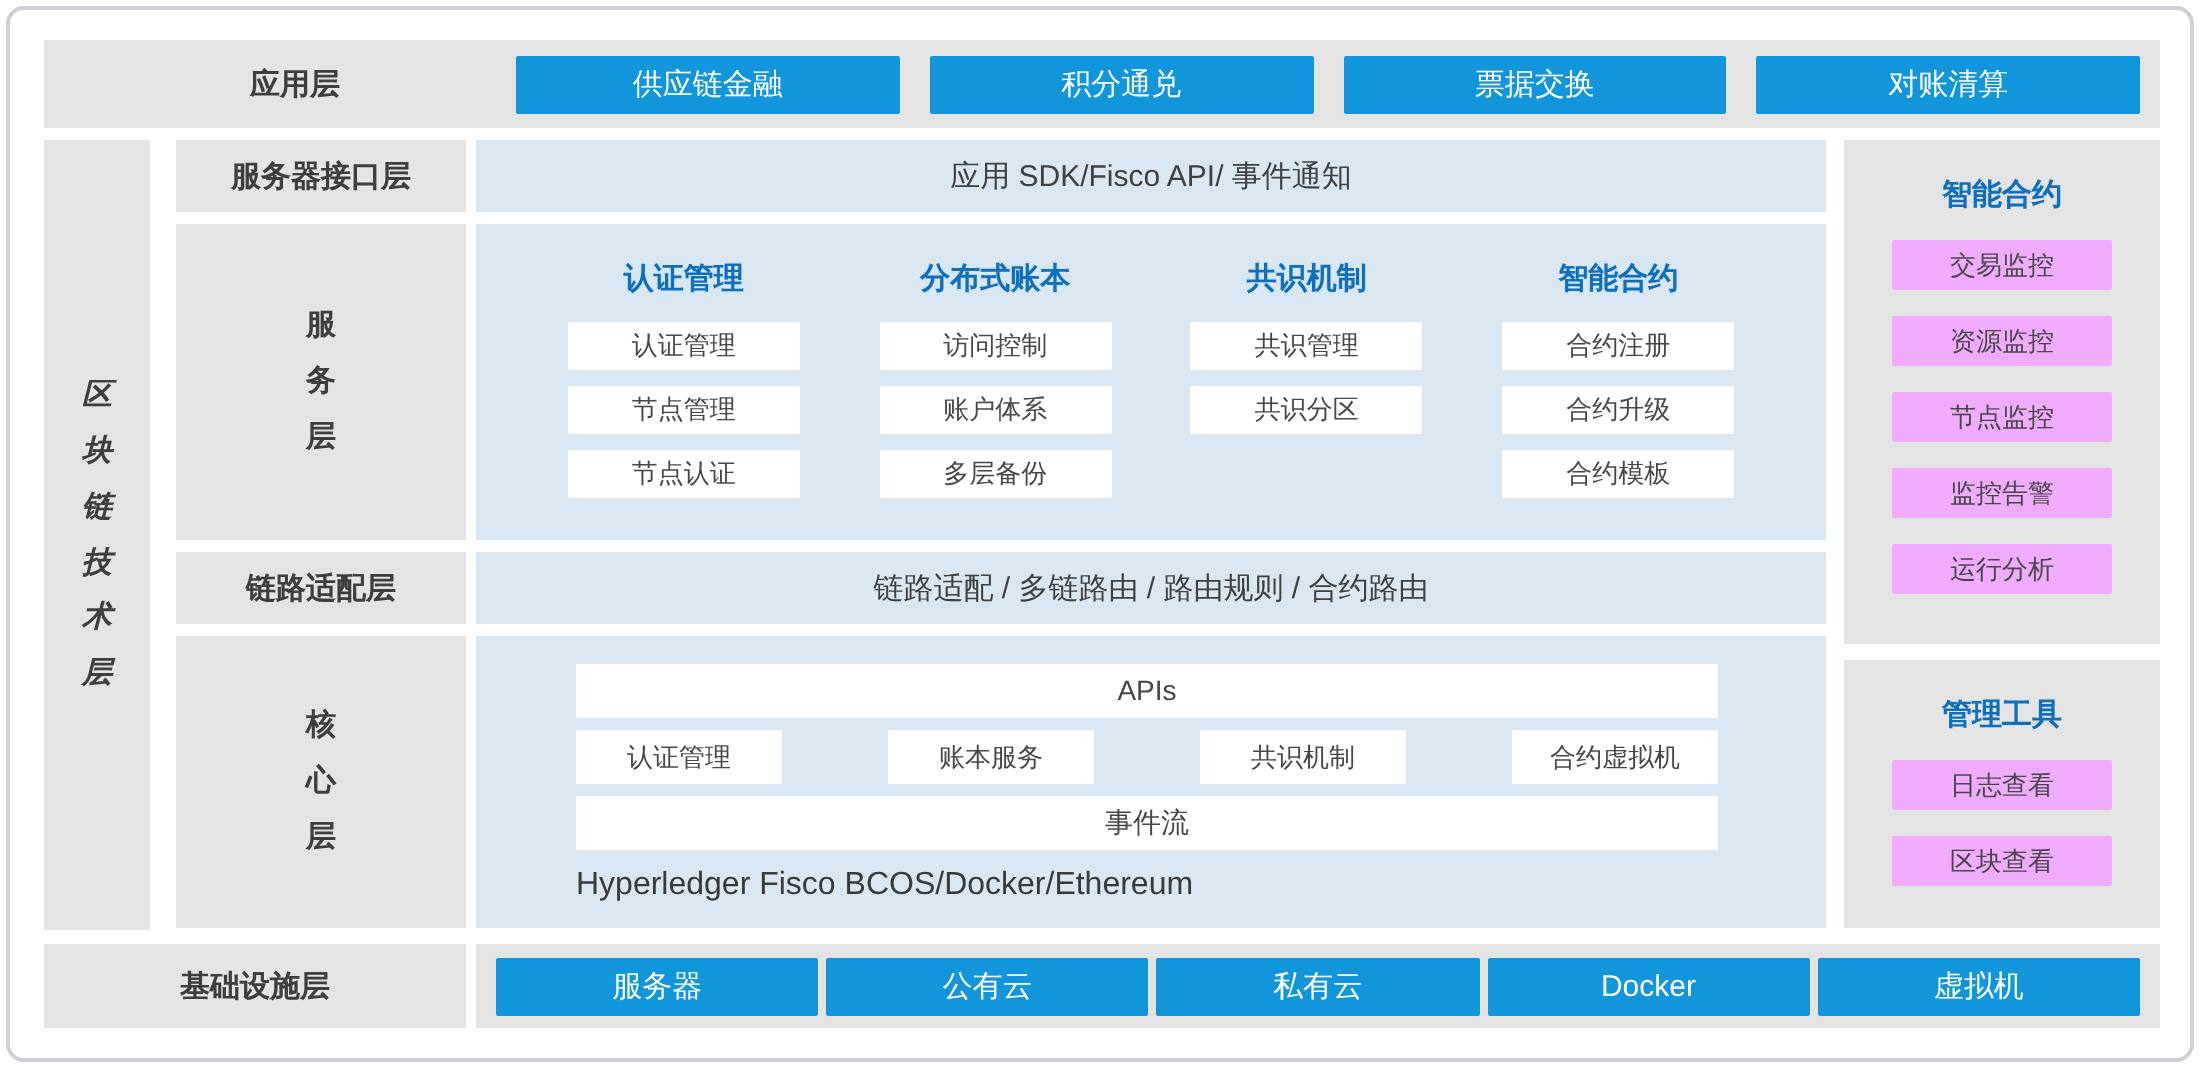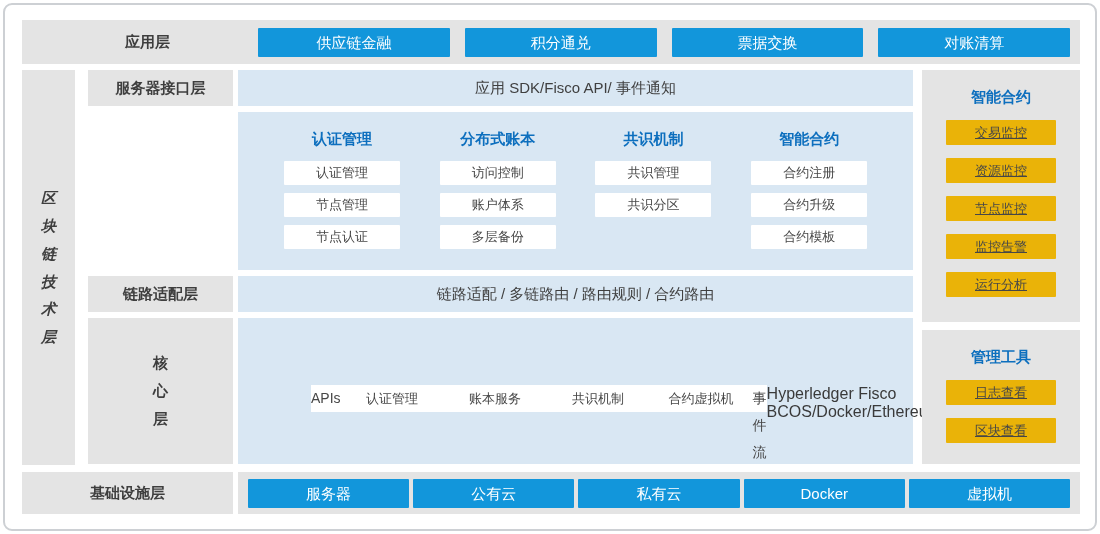--- a/index.html
+++ b/index.html
@@ -34,36 +34,36 @@
     display:flex;align-items:center;justify-content:center;
     font-size:15px;color:#3f3f3f;
   }
   .svc-panel{display:flex;padding:12px 26px 0 26px;}
   .svc-col{flex:1;display:flex;flex-direction:column;align-items:center;}
   .col-header{font-size:15px;font-weight:700;color:#0d6fbe;margin:6px 0 12px 0;}
   .chip{
     width:116px;height:24px;line-height:24px;background:#ffffff;text-align:center;
     font-size:13px;color:#474747;margin-bottom:8px;border-radius:1px;
   }
-  .core-panel{display:flex;flex-direction:row;align-items:center;padding:14px 54px 0 73px;}
+  .core-panel{display:flex;flex-direction:column;align-items:flex-start;padding:14px 54px 0 50px;}
   .core-bar{
     width:100%;height:27px;line-height:27px;background:#ffffff;text-align:center;
     font-size:14px;color:#474747;
   }
   .core-row{width:100%;display:flex;justify-content:space-between;margin:6px 0;}
   .core-chip{
     width:103px;height:27px;line-height:27px;background:#ffffff;text-align:center;
     font-size:13px;color:#474747;
   }
   .core-platforms{margin-top:9px;font-size:16px;color:#3a3a3a;}
   .rpanel{background:#e4e4e4;display:flex;flex-direction:column;align-items:center;}
   .rp-header{font-size:15px;font-weight:700;color:#0d6fbe;margin-top:18px;}
   .rp-chip{
-    width:110px;height:25px;line-height:25px;background:#eab308;text-align:center;
-    font-size:13px;color:#474747;margin-top:13px;border-radius:1px;text-decoration:underline;
+    width:110px;height:25px;line-height:25px;background:#f0abfc;text-align:center;
+    font-size:13px;color:#474747;margin-top:13px;border-radius:1px;
   }
 </style>
 </head>
 <body>
 
 <div class="stage">
   <div class="frame"></div>
 
   <div class="abs label-box" style="left:22px;top:20px;width:228px;height:44px;padding-left:23px;">应用层</div>
   <div class="abs band" style="left:238px;top:20px;width:842px;height:44px;padding-left:20px;">
@@ -71,20 +71,23 @@
     <div class="btn">积分通兑</div>
     <div class="btn">票据交换</div>
     <div class="btn">对账清算</div>
   </div>
 
   <div class="abs label-box" style="left:22px;top:70px;width:53px;height:395px;font-style:italic;">
     <div class="vtext">区块链技术层</div>
   </div>
 
   <div class="abs label-box" style="left:88px;top:70px;width:145px;height:36px;">服务器接口层</div>
+  <div class="abs label-box" style="left:88px;top:112px;width:145px;height:158px;">
+    <div class="vtext">服务层</div>
+  </div>
   <div class="abs label-box" style="left:88px;top:276px;width:145px;height:36px;">链路适配层</div>
   <div class="abs label-box" style="left:88px;top:318px;width:145px;height:146px;">
     <div class="vtext">核心层</div>
   </div>
 
   <div class="abs bluepanel panel-center" style="left:238px;top:70px;width:675px;height:36px;">应用 SDK/Fisco API/ 事件通知</div>
 
   <div class="abs bluepanel svc-panel" style="left:238px;top:112px;width:675px;height:158px;">
     <div class="svc-col">
       <div class="col-header">认证管理</div>

